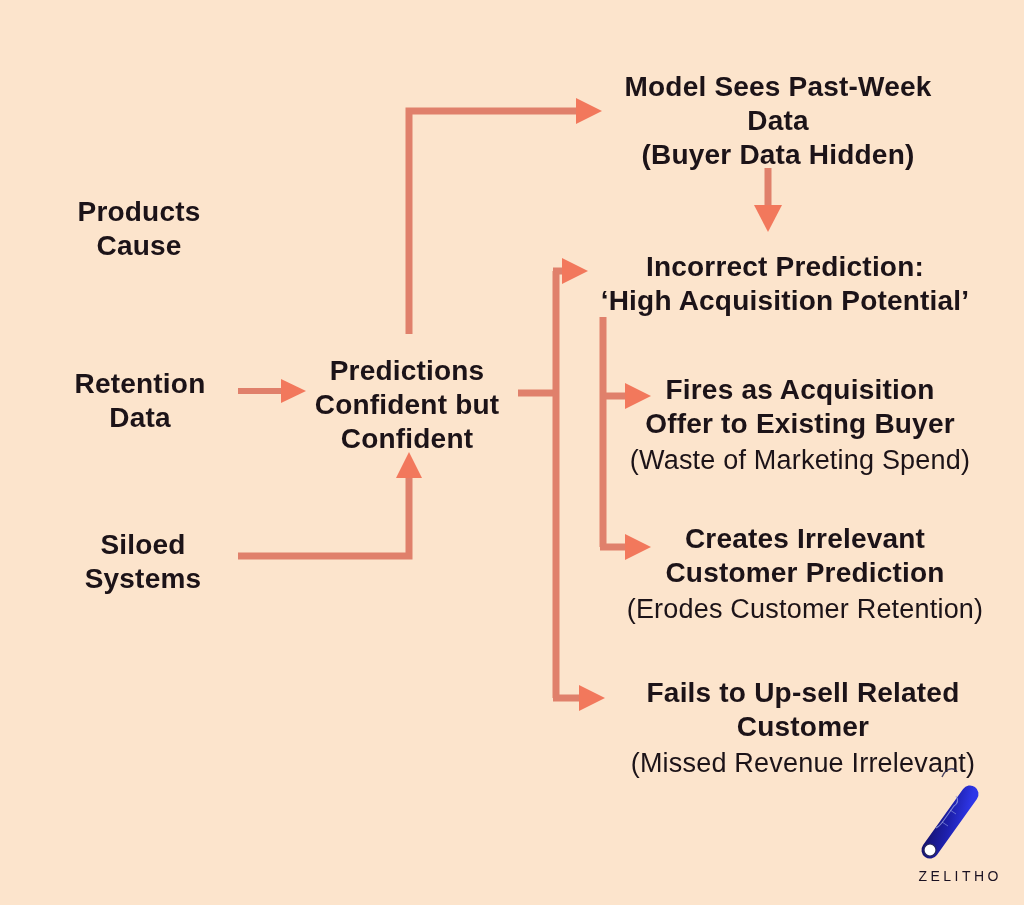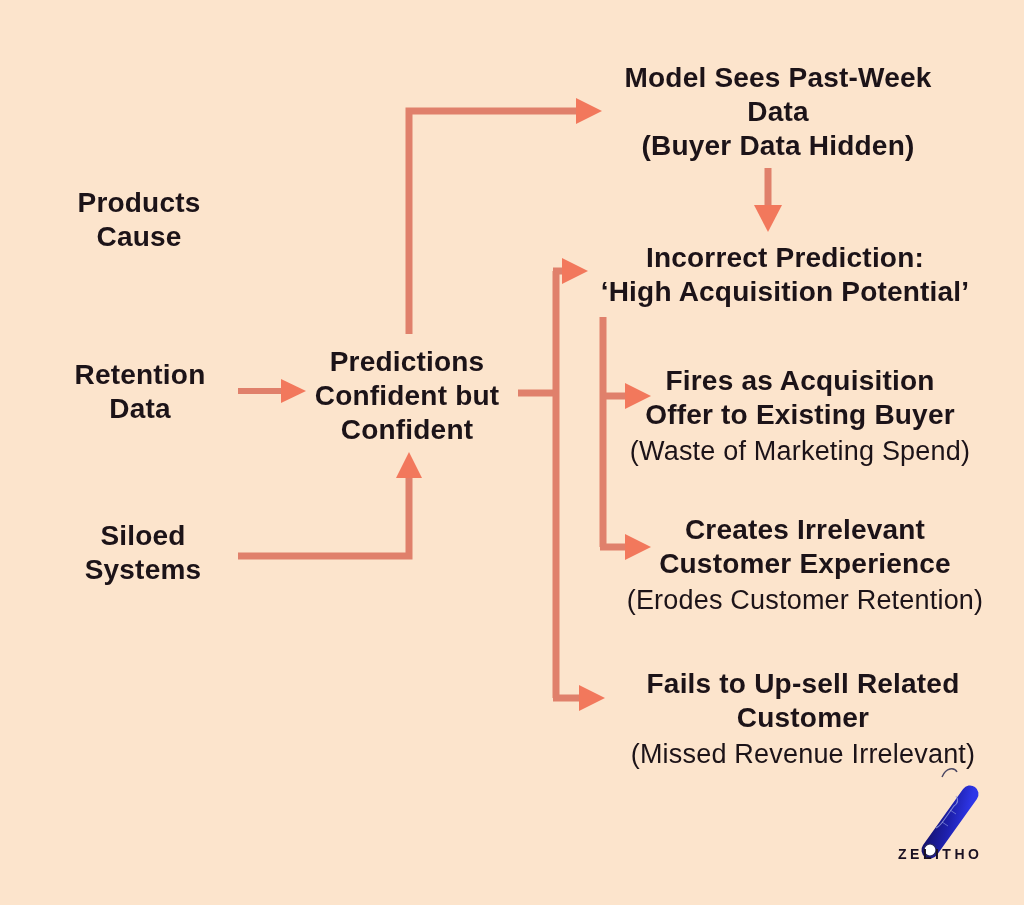--- a/index.html
+++ b/index.html
@@ -11,35 +11,36 @@
     color:var(--text,#1c1318);
     overflow:hidden;
   }
   .node{
     position:absolute;
     text-align:center;
     font-weight:bold;
     font-size:28px;
     line-height:34px;
     letter-spacing:.2px;
+    margin-top:9px;
   }
   .node .note{
     font-weight:normal;
     font-size:27px;
     line-height:31px;
     margin-top:4px;
   }
   svg.connectors{position:absolute;left:0;top:0;}
   .conn{stroke:var(--line,#e0806b);stroke-width:7;fill:none;}
   .conn.thin{stroke-width:6;}
   .head{fill:var(--arrowhead,#f2785c);stroke:none;}
   .logo-wrap{position:absolute;left:900px;top:768px;width:100px;}
   .brand{
-    position:absolute;left:898px;top:846px;width:104px;
-    text-align:left;font-weight:bold;font-size:14px;
+    position:absolute;left:898px;top:868px;width:104px;
+    text-align:right;font-weight:normal;font-size:14px;
     letter-spacing:3.5px;color:var(--logo-text,#1a1122);
   }
 </style>
 </head>
 <body>
 
 <div class="canvas">
 
   <svg class="connectors" width="1024" height="905" viewBox="0 0 1024 905">
 
@@ -107,21 +108,21 @@
   </div>
 
   <div class="node" style="left:620px;top:364px;width:360px">
     <div>Fires as Acquisition</div>
     <div>Offer to Existing Buyer</div>
     <div class="note">(Waste of Marketing Spend)</div>
   </div>
 
   <div class="node" style="left:625px;top:513px;width:360px">
     <div>Creates Irrelevant</div>
-    <div>Customer Experience</div>
+    <div>Customer Prediction</div>
     <div class="note">(Erodes Customer Retention)</div>
   </div>
 
   <div class="node" style="left:603px;top:667px;width:400px">
     <div>Fails to Up-sell Related</div>
     <div>Customer</div>
     <div class="note">(Missed Revenue Irrelevant)</div>
   </div>
 
   <div class="logo-wrap">

